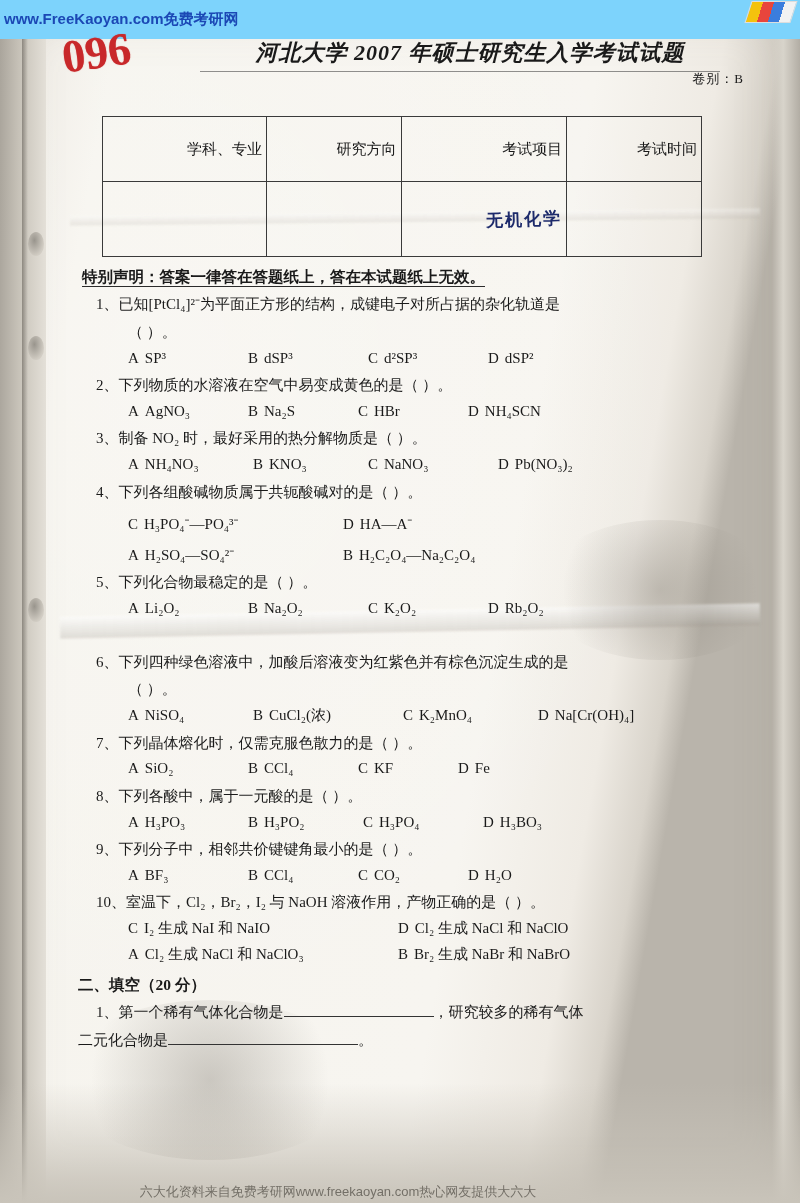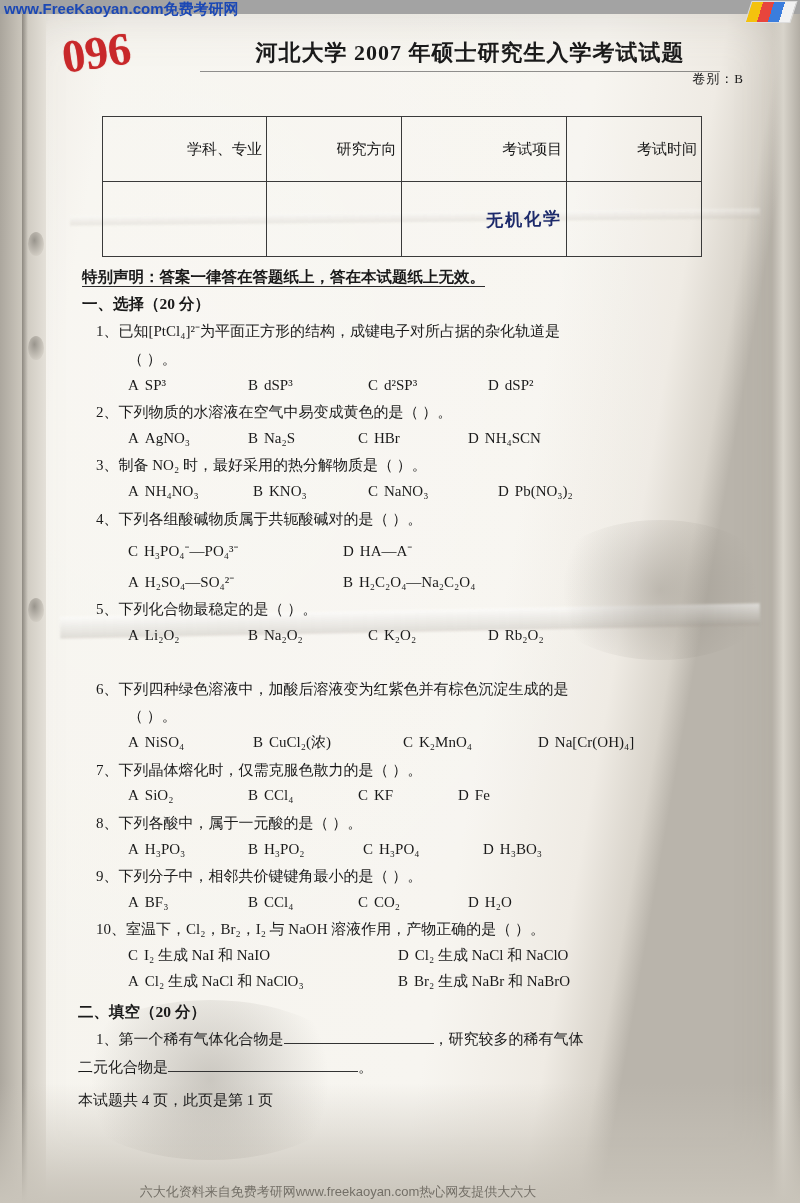--- a/index.html
+++ b/index.html
@@ -49,23 +49,23 @@
     filter:blur(1px);
   }
   .hole{
     position:absolute;left:28px;width:16px;height:24px;border-radius:50%;
     background:radial-gradient(ellipse at 40% 35%, #8e8a82, #cfcac1 70%);
     opacity:.85;
   }
 
   
   #banner{
-    position:absolute;left:0;top:0;width:800px;height:14px;
-    background:#a3a3a3;
-    display:flex;
+    position:absolute;left:0;top:0;width:800px;height:39px;
+    background:#7dd3fc;
+    display:flex;align-items:center;
   }
   #banner .txt{
     font-family:"Liberation Sans", sans-serif;
     font-weight:bold;font-size:15px;color:#1b48b5;
     letter-spacing:0px;padding-left:4px;white-space:nowrap;
   }
   #banner .txt .cn{color:#1b48b5;}
   #banner-logo{
     position:absolute;right:6px;top:1px;width:44px;height:20px;
     background:linear-gradient(90deg,#f4c20d 0 25%,#e8453c 25% 50%,#3b7ddd 50% 75%,#f2f2f2 75% 100%);
@@ -86,20 +86,21 @@
   #doc{
     position:absolute;left:80px;top:34px;width:660px;
     color:#1a1a1a;
   }
   .title{
     text-align:center;
     font-size:22px;font-weight:bold;
     letter-spacing:1px;
     margin:4px 0 2px 120px;
     white-space:nowrap;
+    font-style:italic;
   }
   .title-underline{
     height:1px;background:#4a4a4a;width:520px;margin:3px 0 0 120px;opacity:.6;
   }
   .paper-ver{
     position:absolute;right:-4px;top:36px;
     font-size:13px;letter-spacing:1px;
   }
   
   table.head{
@@ -196,21 +197,20 @@
       <td class="val"></td>
       <td class="val"></td>
       <td class="val"><span class="hand-sub">无机化学</span></td>
       <td class="val"></td>
     </tr>
   </tbody>
     </table>
 
   <div class="notice"><span class="u">特别声明：答案一律答在答题纸上，答在本试题纸上无效。</span></div>
 
-  <div class="sec">一、选择（20 分）</div>
 
   <div class="q"><span>1、</span><span>已知[PtCl₄]²⁻为平面正方形的结构，成键电子对所占据的杂化轨道是</span></div>
   <div class="q qline2">（         ）。</div>
   <div class="opts">
     <span class="opt" style="width:120px"><span class="lbl">A</span><span>SP³</span></span>
     <span class="opt" style="width:120px"><span class="lbl">B</span><span>dSP³</span></span>
     <span class="opt" style="width:120px"><span class="lbl">C</span><span>d²SP³</span></span>
     <span class="opt"><span class="lbl">D</span><span>dSP²</span></span>
   </div>
 
@@ -292,16 +292,15 @@
   </div>
 
   <div class="sec" style="margin-top:10px;margin-left:-2px">二、填空（20 分）</div>
   <div class="q">
     <span>1、</span><span>第一个稀有气体化合物是</span><span class="blank" style="width:150px"></span><span>，研究较多的稀有气体</span>
   </div>
   <div class="q" style="margin-left:-2px">
     <span>二元化合物是</span><span class="blank" style="width:190px"></span><span>。</span>
   </div>
 
-  <div class="footer" style="margin-left:-2px">本试题共  4  页，此页是第   1   页</div>
 </div>
 
 <div id="watermark">六大化资料来自免费考研网www.freekaoyan.com热心网友提供大六大</div>
 
 </body></html>

